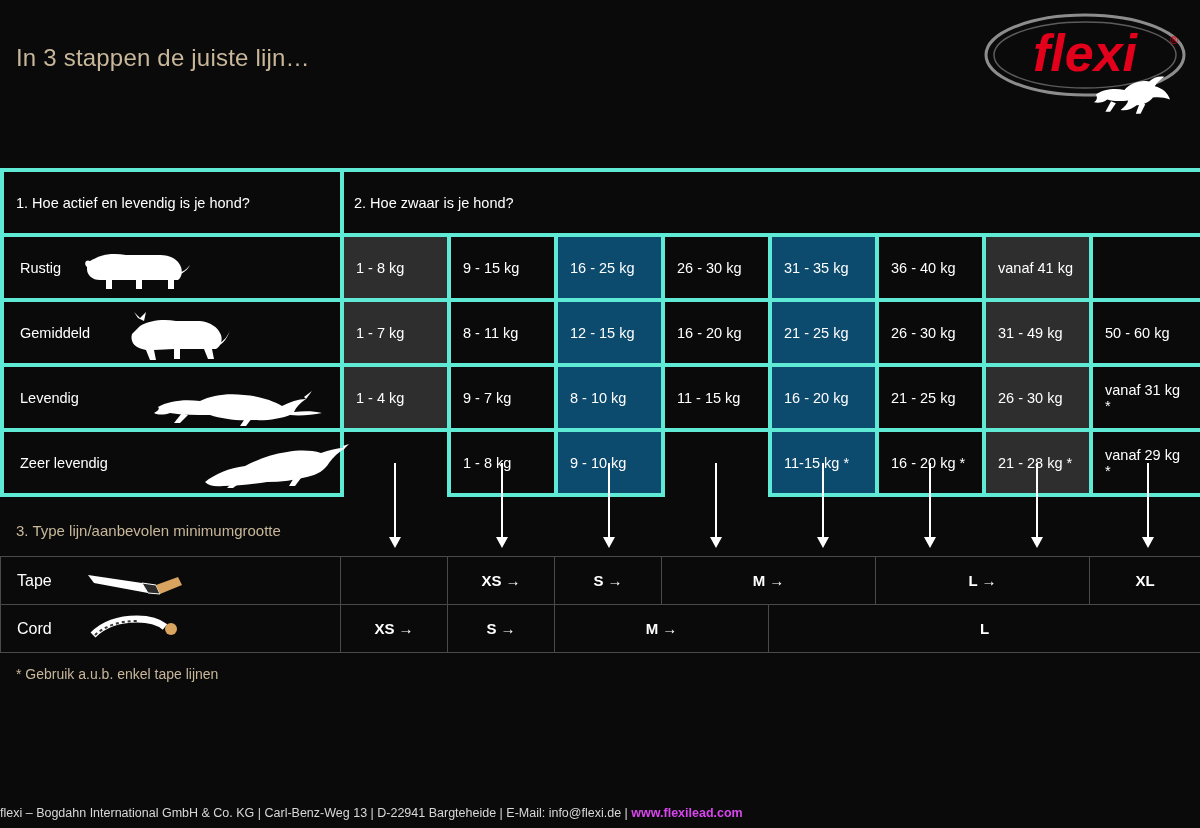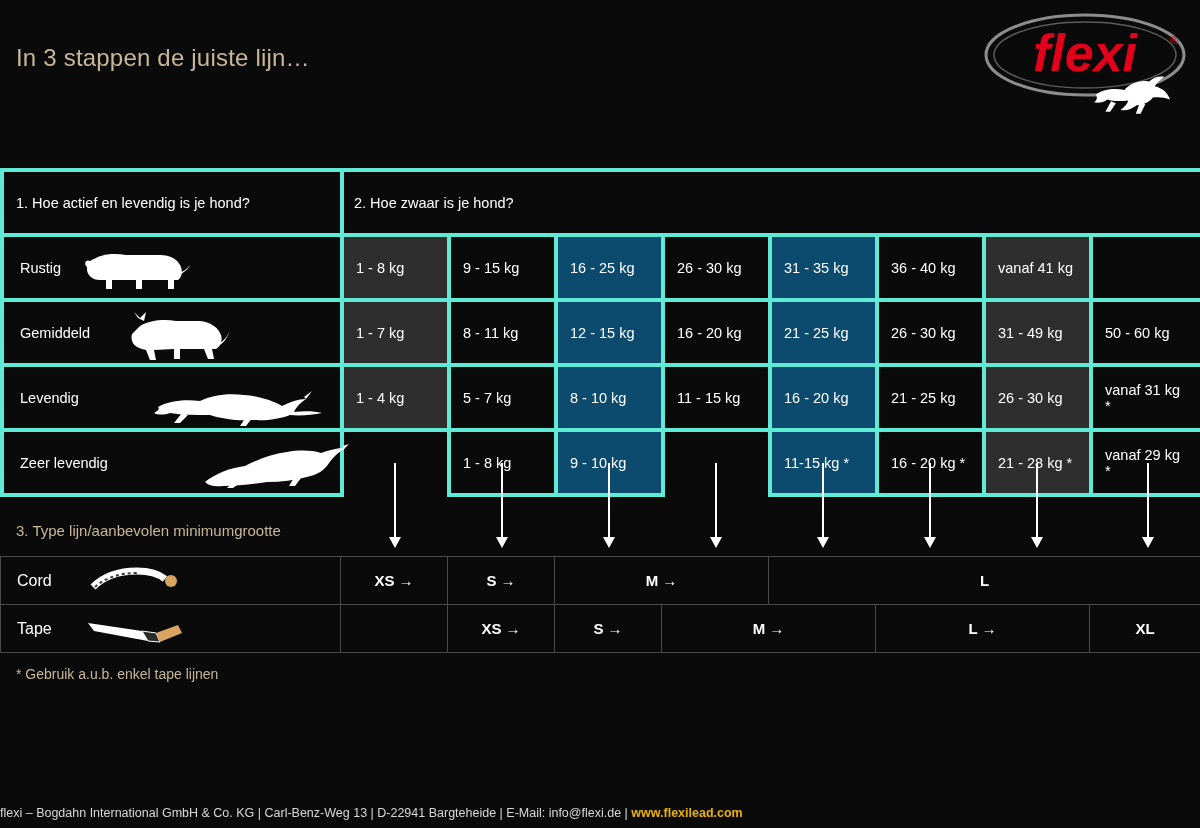--- a/index.html
+++ b/index.html
@@ -166,21 +166,21 @@
 
   .footer {
     position: absolute;
     left: 0;
     bottom: 8px;
     width: 1200px;
     font-size: 12.5px;
     color: #d8d8d8;
     padding-left: 0px;
   }
-  .footer b { color: #eab308; }
+  .footer b { color: #d946ef; }
 
   .prod-icon { position: absolute; }
 </style>
 </head>
 <body>
 
 <div class="header">
   <div class="title">In 3 stappen de juiste lijn…</div>
 
   <div class="logo">
@@ -277,21 +277,21 @@
                      C136 21 144 18 152 18 C146 22 142 26 140 31 C150 30 160 30 168 32
                      C158 34 146 35 136 34 C126 38 112 40 98 39 C84 40 68 38 56 34
                      C42 34 28 34 16 32 C10 34 4 34 0 32 C4 30 6 28 4 26 Z"></path>
             <path d="M150 16 L158 10 L152 18 Z"></path>
             <path d="M28 32 L20 42 L26 42 L34 34 Z"></path>
             <path d="M92 36 L86 45 L92 45 L98 37 Z"></path>
           </g>
         </svg>
       </td>
       <td class="kg shade1">1 - 4 kg</td>
-      <td class="kg">5 - 7 kg</td>
+      <td class="kg">9 - 7 kg</td>
       <td class="kg shade2">8 - 10 kg</td>
       <td class="kg">11 - 15 kg</td>
       <td class="kg shade2">16 - 20 kg</td>
       <td class="kg">21 - 25 kg</td>
       <td class="kg shade1">26 - 30 kg</td>
       <td class="kg">vanaf 31 kg *</td>
     </tr>
 
     <tr>
       <td class="label-cell">
@@ -343,53 +343,53 @@
       <col style="width:107px">
       <col style="width:107px">
       <col style="width:107px">
       <col style="width:107px">
       <col style="width:111px">
     </colgroup>
 
     <tbody>
         <tr>
       <td class="rowlabel">
+        <span>Tape</span>
+        <svg class="prod-icon" style="left:85px; top:10px;" width="105" height="30" viewBox="0 0 105 30">
+          <g>
+            <path d="M2 8 L56 16 L62 26 L8 16 Z" fill="#ffffff"></path>
+            <path d="M56 16 L70 18 L74 27 L62 26 Z" fill="#2a2a2a" stroke="#ffffff" stroke-width="1"></path>
+            <path d="M70 18 L92 10 L96 18 L74 27 Z" fill="#d8a460"></path>
+          </g>
+        </svg>
+      </td>
+      <td></td>
+      <td>XS →</td>
+      <td>S →</td>
+      <td colspan="2">M →</td>
+      <td colspan="2">L →</td>
+      <td>XL</td>
+    </tr>
+
+    <tr>
+      <td class="rowlabel">
         <span>Cord</span>
         <svg class="prod-icon" style="left:88px; top:8px;" width="92" height="32" viewBox="0 0 92 32">
           <g>
             <path d="M4 22 C14 12 30 6 48 6 C60 6 70 9 76 14" stroke="#ffffff" stroke-width="7" fill="none"></path>
             <path d="M6 22 C16 13 30 8 48 8" stroke="#3a3a3a" stroke-width="2" fill="none" stroke-dasharray="3 3"></path>
             <circle cx="82" cy="16" r="6" fill="#d8a460"></circle>
           </g>
         </svg>
       </td>
       <td>XS →</td>
       <td>S →</td>
       <td colspan="2">M →</td>
       <td colspan="4">L</td>
     </tr>
-
-    <tr>
-      <td class="rowlabel">
-        <span>Tape</span>
-        <svg class="prod-icon" style="left:85px; top:10px;" width="105" height="30" viewBox="0 0 105 30">
-          <g>
-            <path d="M2 8 L56 16 L62 26 L8 16 Z" fill="#ffffff"></path>
-            <path d="M56 16 L70 18 L74 27 L62 26 Z" fill="#2a2a2a" stroke="#ffffff" stroke-width="1"></path>
-            <path d="M70 18 L92 10 L96 18 L74 27 Z" fill="#d8a460"></path>
-          </g>
-        </svg>
-      </td>
-      <td></td>
-      <td>XS →</td>
-      <td>S →</td>
-      <td colspan="2">M →</td>
-      <td colspan="2">L →</td>
-      <td>XL</td>
-    </tr>
   </tbody>
     </table>
 </div>
 
 <div class="footnote">* Gebruik a.u.b. enkel tape lijnen</div>
 
 <div class="footer">
   <span>flexi – Bogdahn International GmbH &amp; Co. KG | Carl-Benz-Weg 13 | D-22941 Bargteheide | E-Mail: info@flexi.de | </span><b>www.flexilead.com</b>
 </div>
 

